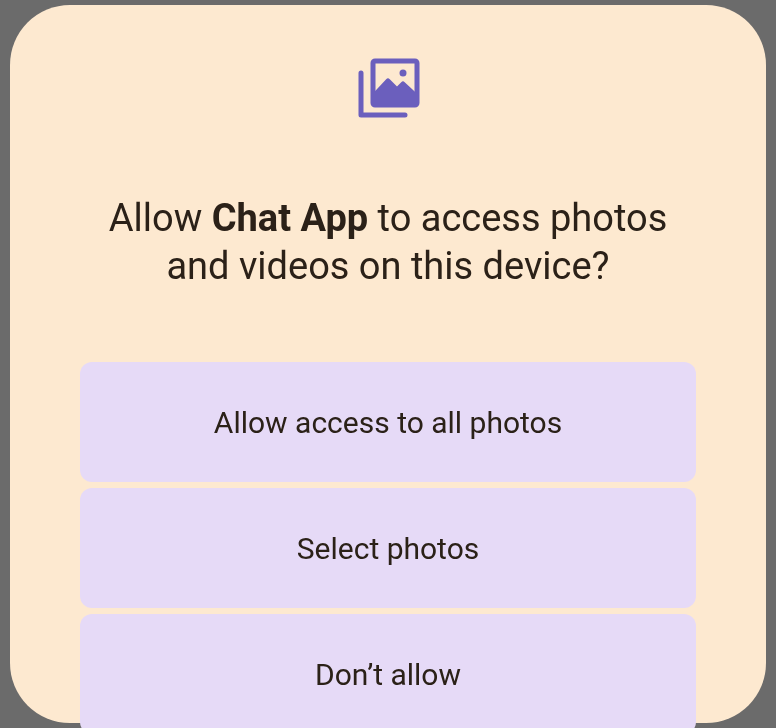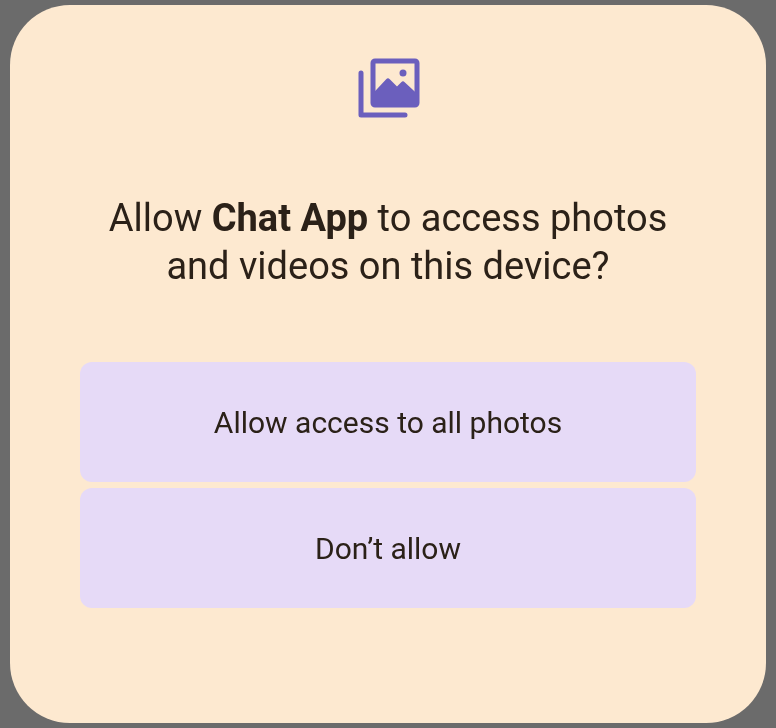--- a/index.html
+++ b/index.html
@@ -87,16 +87,19 @@
 
   <h1 class="title">
     <span>Allow </span><span class="bold">Chat App</span><span> to access photos and videos on this device?</span>
   </h1>
 
   <div class="buttons">
     <button class="btn">
       <span>Allow access to all photos</span>
     </button>
     <button class="btn">
+      <span>Select photos</span>
+    </button>
+    <button class="btn">
       <span>Don’t allow</span>
     </button>
   </div>
 </div>
 
 </body></html>

